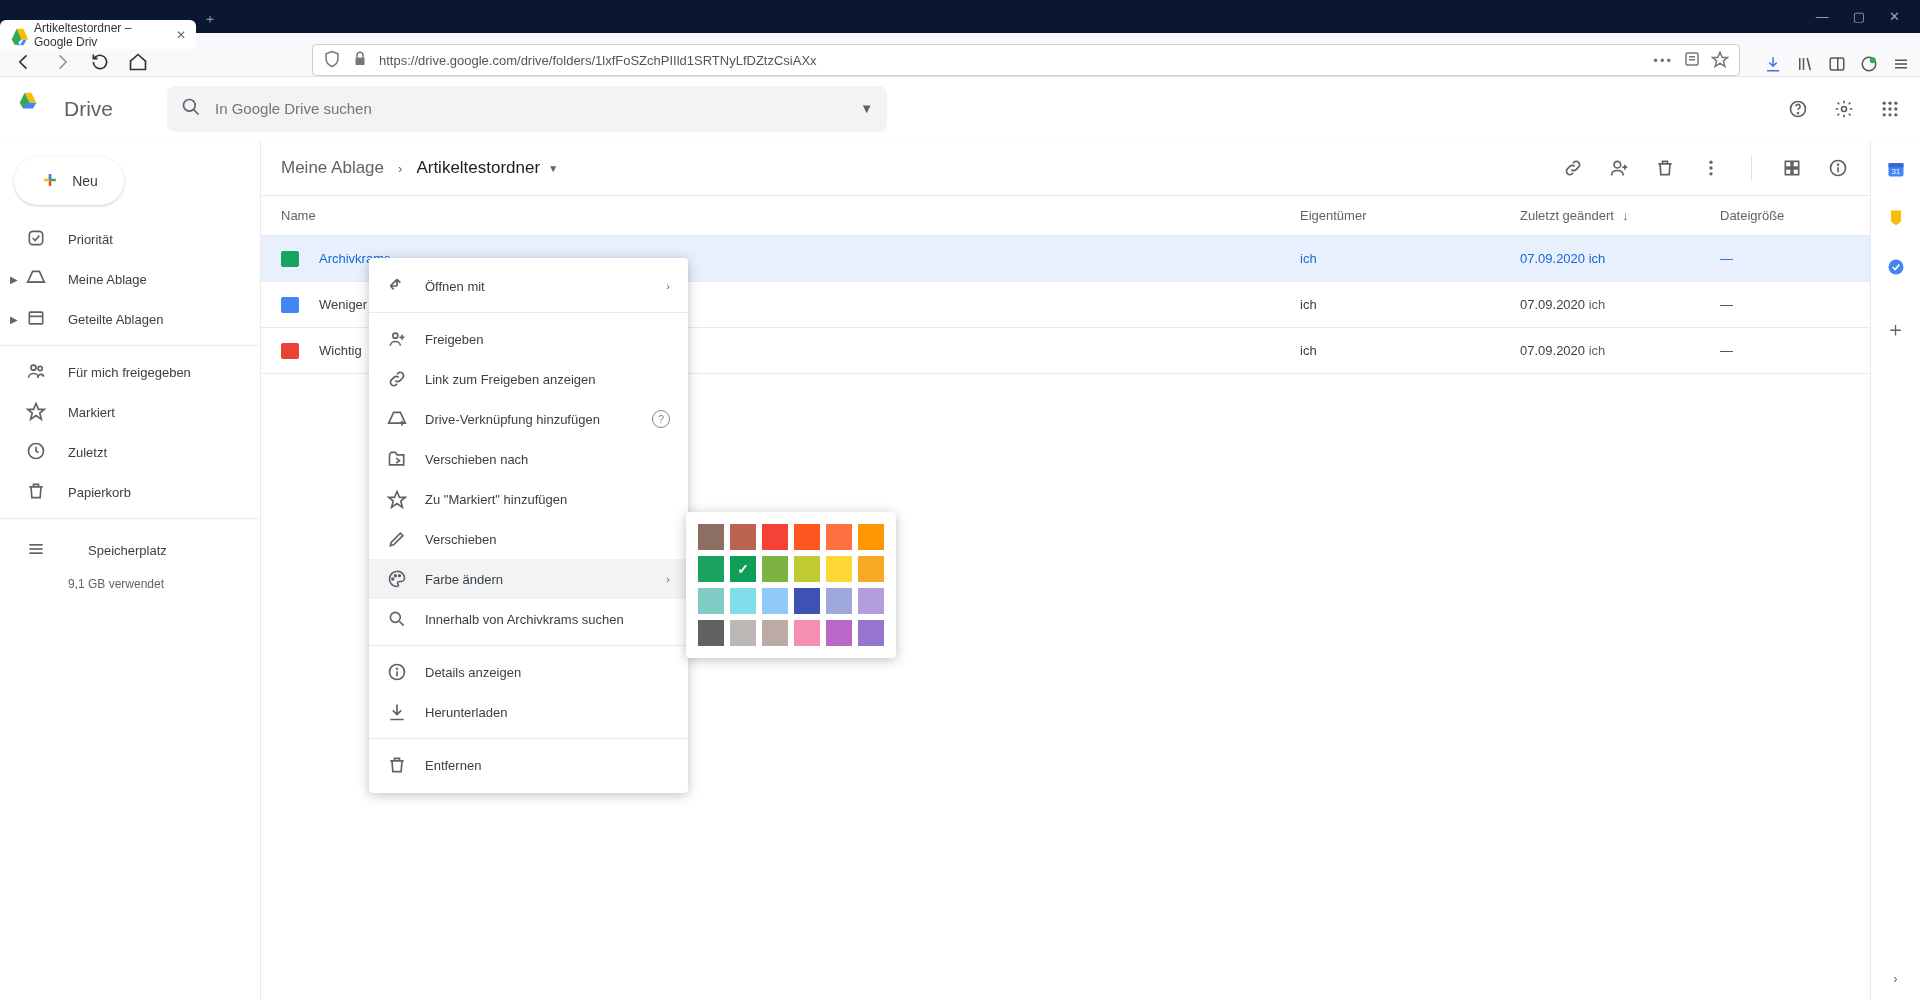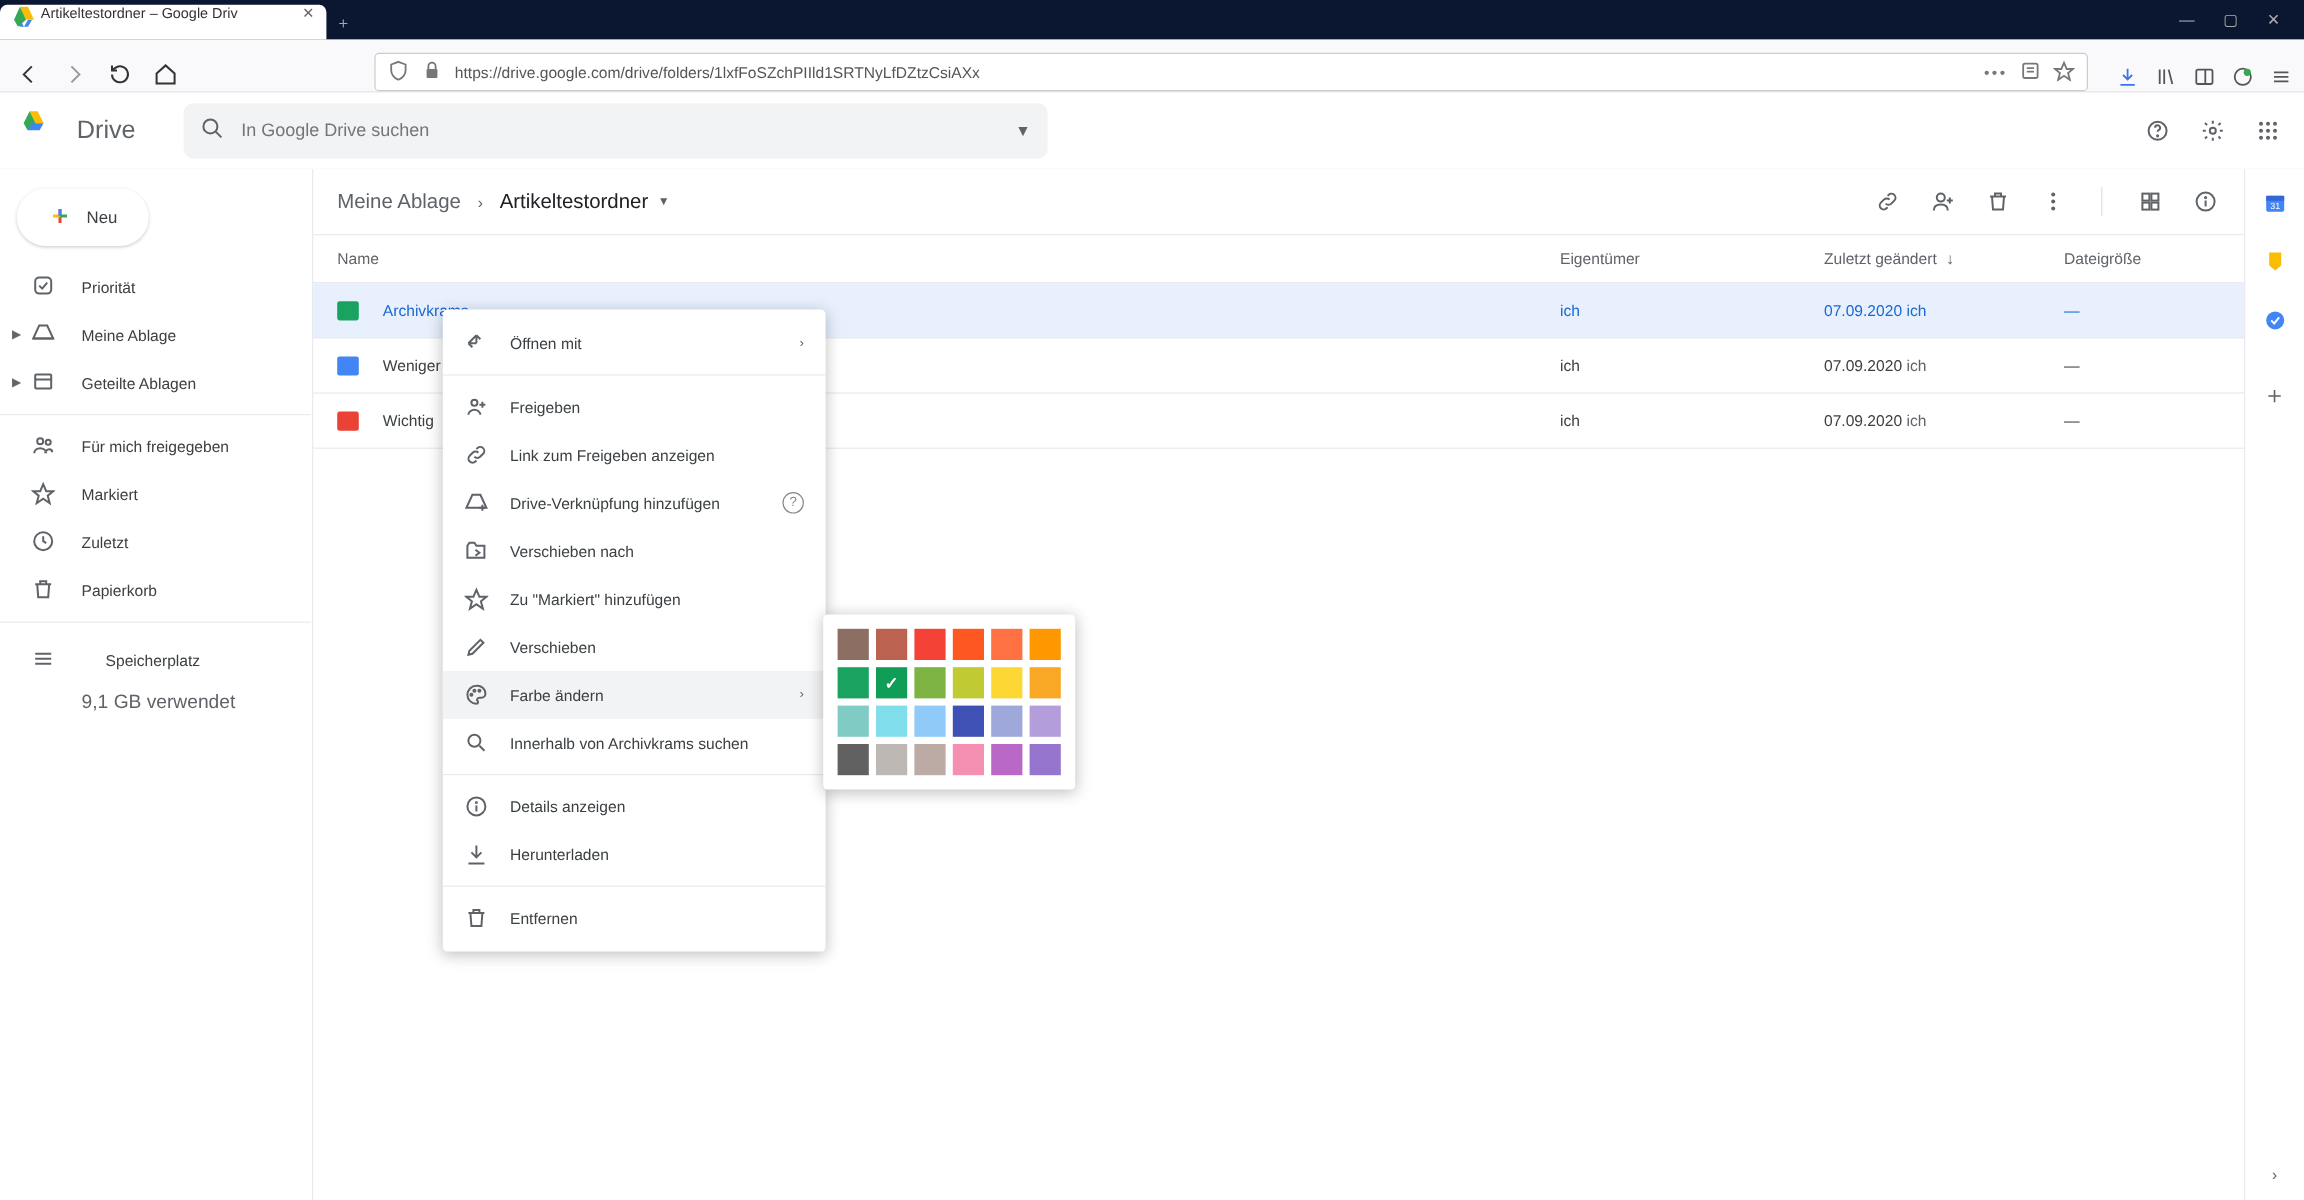--- a/index.html
+++ b/index.html
@@ -1,52 +1,52 @@
 <!DOCTYPE html>
 <html><head>
 <meta charset="utf-8">
 <style>
 *{margin:0;padding:0;box-sizing:border-box;font-family:Arial,sans-serif}
 body{width:1920px;height:1000px;overflow:hidden;background:#fff;font-size:13px;color:#3c4043}
 
 
 .titlebar{height:33px;background:#0b1730;display:flex;align-items:stretch}
-.tab{background:#fff;width:272px;height:29px;margin-top:4px;border-radius:6px 6px 0 0;display:flex;padding:0 10px;gap:8px;font-size:12px;color:#333}
+.tab{background:#fff;width:196px;height:29px;margin-top:20px;border-radius:6px 6px 0 0;display:flex;align-items:center;padding:0 10px;gap:8px;font-size:12px;color:#333}
 .tab-favicon{width:16px;height:16px}
 .tab-close{margin-left:auto;color:#666;cursor:pointer}
 .newtab{width:28px;display:flex;align-items:center;justify-content:center;color:#aaa;margin-top:4px}
 .win-controls{margin-left:auto;display:flex;align-items:center;gap:24px;padding:0 20px;color:#aaa}
 
 .toolbar{height:44px;background:#f9f9fb;display:flex;align-items:flex-end;padding:0 10px;gap:10px;border-bottom:1px solid #e5e5e5}
 .navbtn{width:28px;height:28px;display:flex;align-items:center;justify-content:center;color:#555;cursor:pointer}
 .urlbar{flex:1;height:32px;border:1px solid #ccc;border-radius:4px;display:flex;align-items:center;padding:0 10px;gap:10px;background:#fff;margin-left:150px}
 .url{font-size:13px;color:#555;flex:1}
 .toolbar-right{display:flex;align-items:center;gap:14px;margin-left:14px}
 
 
-.drive-header{height:64px;display:flex;align-items:center;padding:0 18px;border-bottom:1px solid #fafafa}
+.drive-header{height:64px;display:flex;align-items:center;padding:0 18px;gap:14px;border-bottom:1px solid #fafafa}
 .drive-logo{display:flex;align-items:center;gap:10px}
 .drive-word{font-size:21px;color:#5f6368}
 .search{flex:0 0 720px;height:46px;background:#f1f3f4;border-radius:8px;display:flex;align-items:center;padding:0 14px;gap:14px;margin-left:40px}
 .search input{border:none;background:transparent;flex:1;font-size:15px;color:#4c1d95;outline:none}
 .hdr-actions{margin-left:auto;display:flex;align-items:center;gap:22px}
 .icon-btn{width:24px;height:24px;display:flex;align-items:center;justify-content:center;color:#5f6368;cursor:pointer}
 
 
 .content{display:flex;height:calc(100% - 33px - 44px - 64px)}
 
 
 .sidebar{width:260px;border-right:1px solid transparent;padding-top:10px}
 .new-btn{width:110px;height:48px;margin:6px 14px 14px;border-radius:24px;box-shadow:0 1px 3px rgba(0,0,0,.2);display:flex;align-items:center;justify-content:center;gap:12px;font-size:14px;color:#3c4043;cursor:pointer;background:#fff}
 .nav-item{height:40px;display:flex;align-items:center;padding-left:26px;gap:22px;font-size:13px;color:#3c4043;cursor:pointer}
 .nav-item .caret{position:absolute;left:10px;color:#666;font-size:10px}
 .nav-item{position:relative}
 .nav-sep{height:1px;background:#e8eaed;margin:6px 0}
 .storage{padding:10px 0 0 28px;font-size:13px;color:#3c4043}
-.storage-used{font-size:16px;color:#5f6368;padding-left:68px;margin-top:12px}
+.storage-used{font-size:12px;color:#5f6368;padding-left:68px;margin-top:12px}
 
 
 .main{flex:1;display:flex;flex-direction:column;border-left:1px solid #e8eaed}
 .crumb-bar{height:55px;display:flex;align-items:center;padding:0 20px;border-bottom:1px solid #e8eaed}
 .crumb{font-size:17px;color:#5f6368}
 .crumb.current{color:#202124}
 .crumb-sep{margin:0 14px;color:#5f6368}
 .crumb-caret{margin-left:8px;color:#5f6368;font-size:10px}
 .crumb-actions{margin-left:auto;display:flex;align-items:center;gap:22px}
 .crumb-actions .divider{width:1px;height:24px;background:#e0e0e0;margin:0 6px}

